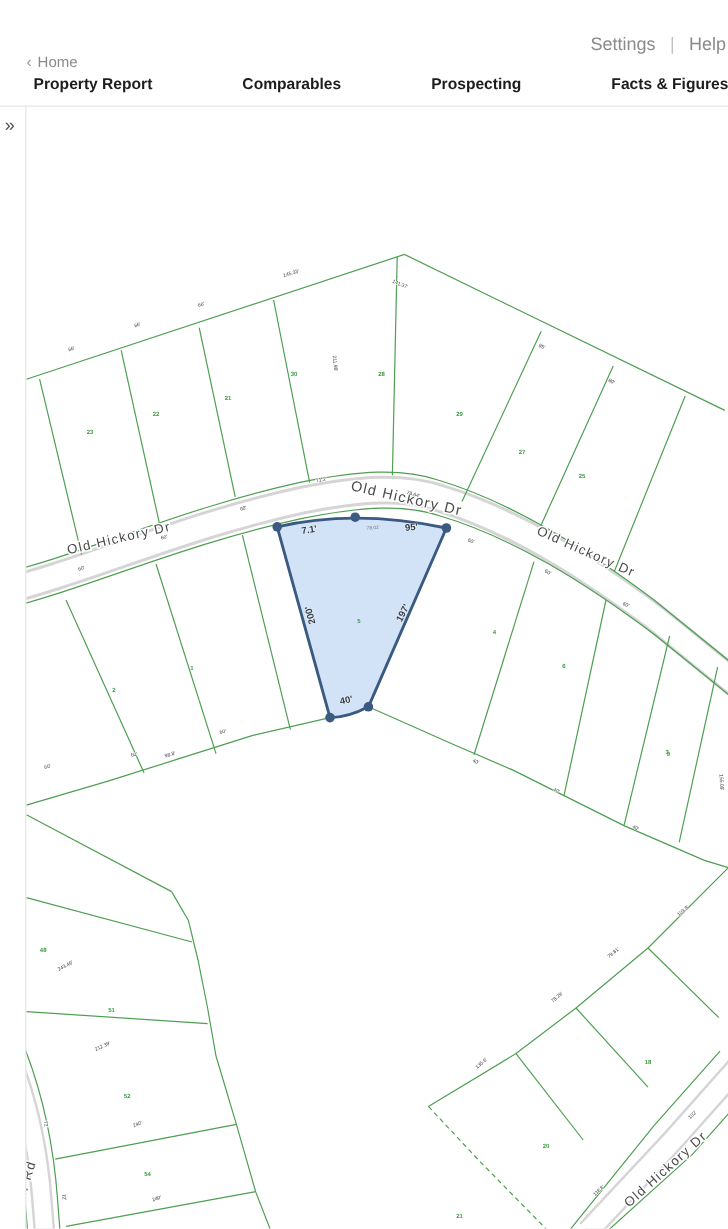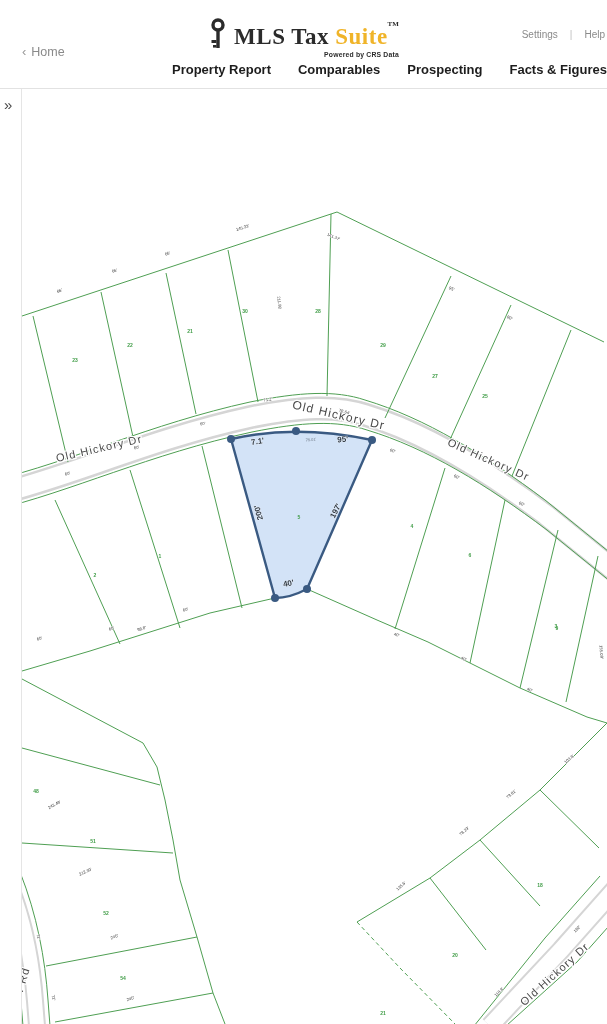--- a/index.html
+++ b/index.html
@@ -3,35 +3,35 @@
 <meta charset="utf-8">
 <style>
   html,body{margin:0;padding:0;background:#fff;}
   body{width:607px;height:1024px;overflow:hidden;position:relative;
        font-family:"Liberation Sans", sans-serif;-webkit-font-smoothing:antialiased;}
 
   
   .topbar{position:relative;height:62px;background:#fff;}
   .home-link{position:absolute;left:22px;top:44px;font-size:12.5px;color:#8a8a8a;cursor:pointer;}
   .home-link .chev{margin-right:5px;font-size:13px;color:#9a9a9a;}
-  .top-right{position:absolute;right:2px;top:29px;font-size:10px;color:#8a8a8a;white-space:nowrap;}
+  .top-right{position:absolute;right:2px;top:29px;font-size:15px;color:#8a8a8a;white-space:nowrap;}
   .top-right span{cursor:pointer;}
   .top-right .sep{margin:0 12px;color:#c0c0c0;cursor:default;}
 
   .logo{position:absolute;left:0;right:0;top:18px;text-align:center;line-height:1;}
   .logo-inner{display:inline-block;position:relative;text-align:right;}
   .logo-row{display:flex;align-items:center;gap:6px;}
   .logo-key{width:20px;height:32px;}
   .logo-text{font-family:"Liberation Serif", serif;font-weight:bold;font-size:23px;color:#2b2b2b;letter-spacing:.5px;}
   .logo-text .accent{color:#f0b429;}
   .logo-text sup{font-size:7px;vertical-align:18px;letter-spacing:0;color:#2b2b2b;}
   .tagline{font-size:6.8px;font-weight:bold;color:#2b2b2b;margin-top:2px;letter-spacing:.2px;}
 
   
-  .navbar{height:26px;display:flex;justify-content:flex-end;gap:27px;padding-left:28px;
+  .navbar{height:26px;display:flex;justify-content:space-between;gap:27px;padding-left:28px;
           align-items:flex-start;background:#fff;border-bottom:1px solid #e2e2e2;}
   .nav-item{font-size:13px;font-weight:bold;color:#1d1d1d;cursor:pointer;white-space:nowrap;}
 
   
   .map-wrap{position:relative;height:935px;background:#fff;}
   .gutter-line{position:absolute;left:21px;top:0;bottom:0;width:1px;background:#e5e5e5;}
   .sidebar-toggle{position:absolute;left:4px;top:8px;font-size:15px;color:#4a4a4a;cursor:pointer;line-height:1;}
   svg.map{position:absolute;left:22px;top:0;width:585px;height:935px;display:block;cursor:grab;}
 
   .pline{fill:none;stroke:#4f9f53;stroke-width:1;}
@@ -47,34 +47,20 @@
   .subject{fill:#cfe1f6;fill-opacity:.92;stroke:#3a5a82;stroke-width:2.4px;stroke-linejoin:round;cursor:pointer;}
 </style>
 </head>
 <body>
 
 <div class="topbar">
   <div class="home-link">
     <span class="chev">‹</span><span>Home</span>
   </div>
 
-  <div class="logo">
-    <div class="logo-inner">
-      <div class="logo-row">
-        <svg class="logo-key" viewBox="0 0 20 32">
-          <circle cx="10" cy="7" r="5" fill="none" stroke="#2b2b2b" stroke-width="3.4"></circle>
-          <rect x="8.3" y="11" width="3.4" height="19" fill="#2b2b2b"></rect>
-          <rect x="3.5" y="22" width="5" height="3" fill="#2b2b2b"></rect>
-          <rect x="5" y="27" width="3.5" height="2.6" fill="#2b2b2b"></rect>
-        </svg>
-        <div class="logo-text"><span>MLS Tax</span> <span class="accent">Suite</span><sup>TM</sup></div>
-      </div>
-      <div class="tagline">Powered by CRS Data</div>
-    </div>
-  </div>
 
   <div class="top-right">
     <span>Settings</span><span class="sep">|</span><span>Help</span>
   </div>
 </div>
 
 <div class="navbar" id="navbar">
     <div class="nav-item">Property Report</div>
     <div class="nav-item">Comparables</div>
     <div class="nav-item">Prospecting</div>

